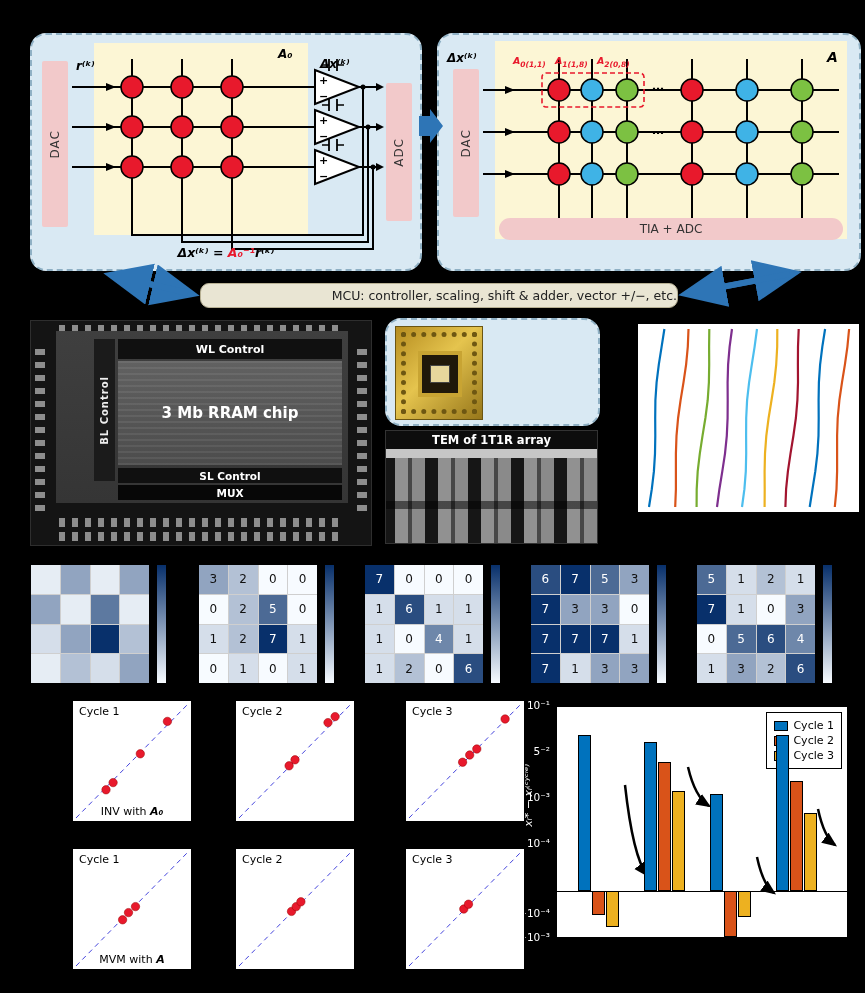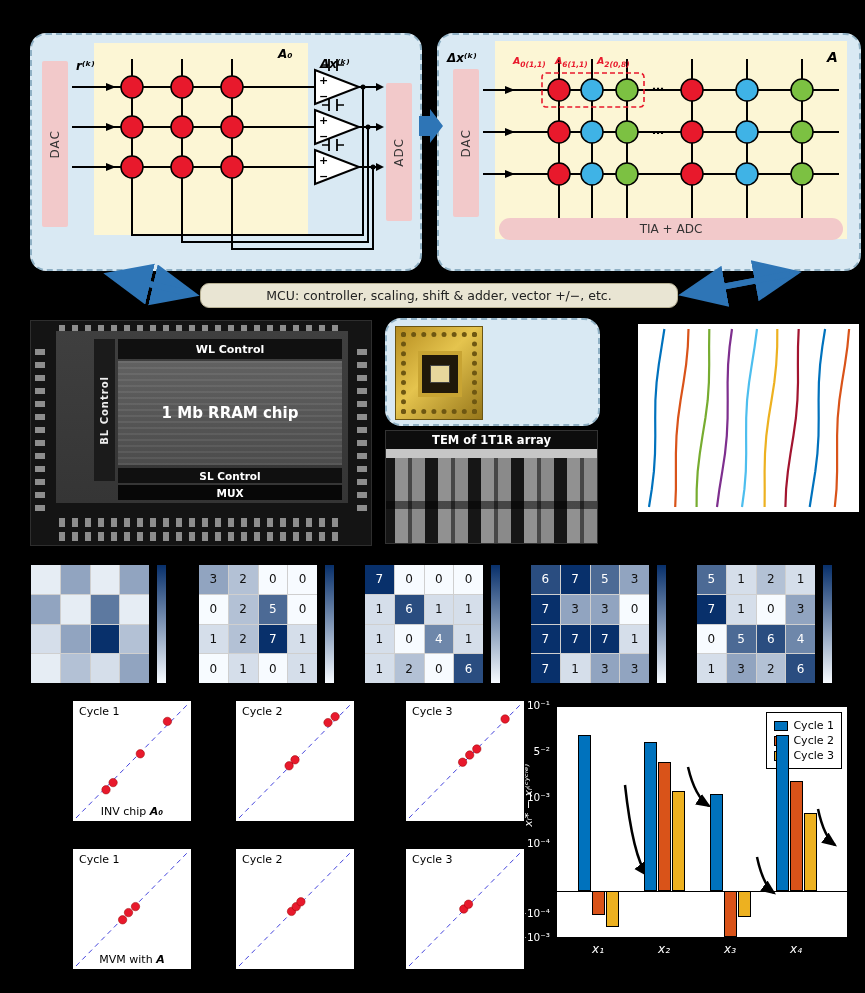--- a/index.html
+++ b/index.html
@@ -8,21 +8,21 @@
   .panel{position:absolute;background:#d9e9f3;border:2px dashed #8fb0c4;border-radius:16px}
   .lbl{position:absolute;font-size:12px;white-space:nowrap;color:#000}
   .m{font-style:italic;font-weight:bold}
   .red{color:#e8192c}
   .small{font-size:9.5px}
   .vbox{position:absolute;width:26px;background:#f2c9ca;display:flex;align-items:center;justify-content:center;border-radius:2px}
   .vbox span{writing-mode:vertical-rl;transform:rotate(180deg);font-size:12px;letter-spacing:1px;color:#333}
   .eq{position:absolute;font-size:12.5px;color:#000;text-align:center;left:0;right:0;white-space:nowrap}
   svg{position:absolute;left:0;top:0}
   
-  #mcu{position:absolute;left:200px;top:283px;width:478px;height:25px;background:#e9e5d3;border:1px solid #b7b093;border-radius:9px;display:flex;align-items:center;justify-content:center;font-size:12.5px;color:#222}
+  #mcu{position:absolute;left:200px;top:283px;width:478px;height:25px;background:#e9e5d3;border:1px solid #b7b093;border-radius:9px;display:flex;align-items:center;justify-content:flex-end;font-size:12.5px;color:#222}
   #overlay{position:absolute;left:0;top:0;pointer-events:none;z-index:6}
   
   #chip{position:absolute;left:30px;top:320px;width:342px;height:226px;background:#141414;border:1px solid #2e2e2e}
   .pads{position:absolute;background:repeating-linear-gradient(90deg,#8d8d8d 0 6px,rgba(0,0,0,0) 6px 13px)}
   .padsv{position:absolute;background:repeating-linear-gradient(0deg,#8d8d8d 0 6px,rgba(0,0,0,0) 6px 13px)}
   #die{position:absolute;left:25px;top:10px;width:292px;height:172px;background:linear-gradient(180deg,#3f3f3f,#353535)}
   .bar-dark{position:absolute;left:62px;right:6px;background:#101010;color:#fff;display:flex;align-items:center;justify-content:center;font-weight:bold}
   #blctl{position:absolute;left:38px;top:8px;width:21px;height:142px;background:#1b1b1b;display:flex;align-items:center;justify-content:center}
   #blctl span{writing-mode:vertical-rl;transform:rotate(180deg);color:#eee;font-size:10px;font-weight:bold;letter-spacing:1px}
   #core{position:absolute;left:62px;top:30px;right:6px;height:104px;background:linear-gradient(180deg,#616161,#4c4c4c);background-image:repeating-linear-gradient(180deg,rgba(255,255,255,.07) 0 2px,rgba(0,0,0,0) 2px 6px),linear-gradient(180deg,#616161,#4c4c4c);color:#fff;display:flex;align-items:center;justify-content:center;font-size:15px;font-weight:bold}
@@ -121,20 +121,23 @@
       </svg>
     <div class="vbox" style="left:10px;top:26px;height:166px">
       <span>DAC</span>
       </div>
     <div class="vbox" style="left:354px;top:48px;height:138px">
       <span>ADC</span>
       </div>
     <div class="lbl m" style="left:44px;top:24px">r⁽ᵏ⁾</div>
     <div class="lbl m" style="left:246px;top:12px">A₀</div>
     <div class="lbl m" style="left:288px;top:22px">Δx⁽ᵏ⁾</div>
+    <div class="eq m" style="top:210px">
+      <span>Δx⁽ᵏ⁾ = </span><span class="red">A₀⁻¹</span><span>r⁽ᵏ⁾</span>
+    </div>
   </div>
 
   <div class="panel" id="panel-b" style="left:437px;top:33px;width:424px;height:238px">
     <svg id="svg-b" width="424" height="238">
         <rect x="56" y="6" width="352" height="198" fill="#fcf6d5"></rect>
         <line x1="44" y1="55" x2="400" y2="55" stroke="#000" stroke-width="2"></line>
         <path d="M66 51 L76 55 L66 59 Z" fill="#000"></path>
         <line x1="44" y1="97" x2="400" y2="97" stroke="#000" stroke-width="2"></line>
         <path d="M66 93 L76 97 L66 101 Z" fill="#000"></path>
         <line x1="44" y1="139" x2="400" y2="139" stroke="#000" stroke-width="2"></line>
@@ -166,21 +169,21 @@
         <rect x="103" y="38" width="102" height="34" fill="none" stroke="#e8192c" stroke-width="1.6" stroke-dasharray="5,3" rx="4"></rect>
       </svg>
     <div class="vbox" style="left:14px;top:34px;height:148px">
       <span>DAC</span>
       </div>
     <div class="lbl m" style="left:8px;top:16px">Δx⁽ᵏ⁾</div>
     <div class="lbl m" style="left:388px;top:14px;font-size:14px">A</div>
     <div class="lbl m red small" style="left:74px;top:20px">
       <span>A</span><sub style="font-size:7.5px">0(1,1)</sub></div>
     <div class="lbl m red small" style="left:116px;top:20px">
-      <span>A</span><sub style="font-size:7.5px">6(1,1)</sub></div>
+      <span>A</span><sub style="font-size:7.5px">1(1,8)</sub></div>
     <div class="lbl m red small" style="left:158px;top:20px">
       <span>A</span><sub style="font-size:7.5px">2(0,8)</sub></div>
     <div class="lbl" style="left:213px;top:44px;font-weight:bold">…</div>
     <div class="lbl" style="left:213px;top:88px;font-weight:bold">…</div>
     <div style="position:absolute;left:60px;top:183px;width:344px;height:22px;background:#f2c9ca;display:flex;align-items:center;justify-content:center;font-size:12px;color:#333;border-radius:11px">TIA + ADC</div>
   </div>
 
   <div id="mcu">
     <span>MCU: controller, scaling, shift &amp; adder, vector +/−, etc.</span>
   </div>
@@ -203,21 +206,21 @@
     <div class="pads" style="top:4px;left:28px;right:28px;height:10px"></div>
     <div class="pads" style="bottom:18px;left:28px;right:28px;height:9px"></div>
     <div class="pads" style="bottom:4px;left:28px;right:28px;height:9px"></div>
     <div class="padsv" style="left:4px;top:24px;bottom:34px;width:10px"></div>
     <div class="padsv" style="right:4px;top:24px;bottom:34px;width:10px"></div>
     <div id="die">
       <div class="bar-dark" style="top:8px;height:20px;font-size:11px">WL Control</div>
       <div id="blctl">
           <span>BL Control</span>
         </div>
-      <div id="core">1 Mb RRAM chip</div>
+      <div id="core">3 Mb RRAM chip</div>
       <div class="bar-dark" style="top:137px;height:15px;font-size:10.5px">SL Control</div>
       <div class="bar-dark" style="top:154px;height:15px;font-size:10.5px;background:#070707">MUX</div>
     </div>
   </div>
 
   <div class="panel" id="rram8">
     <div id="goldchip">
       <div id="goldcav"></div>
       <div id="golddie"></div>
     </div>
@@ -383,38 +386,32 @@
         <div class="bar" style="left: 219px; top: 27.7px; width: 13px; height: 156.3px; background: rgb(0, 114, 189);"></div>
         <div class="bar" style="left: 35px; top: 184px; width: 13px; height: 24px; background: rgb(217, 83, 25);"></div>
         <div class="bar" style="left: 101px; top: 54.6px; width: 13px; height: 129.4px; background: rgb(217, 83, 25);"></div>
         <div class="bar" style="left: 167px; top: 184px; width: 13px; height: 45.7px; background: rgb(217, 83, 25);"></div>
         <div class="bar" style="left: 233px; top: 73.7px; width: 13px; height: 110.3px; background: rgb(217, 83, 25);"></div>
         <div class="bar" style="left: 49px; top: 184px; width: 13px; height: 35.5px; background: rgb(237, 177, 32);"></div>
         <div class="bar" style="left: 115px; top: 83.9px; width: 13px; height: 100.1px; background: rgb(237, 177, 32);"></div>
         <div class="bar" style="left: 181px; top: 184px; width: 13px; height: 25.9px; background: rgb(237, 177, 32);"></div>
         <div class="bar" style="left: 247px; top: 105.8px; width: 13px; height: 78.2px; background: rgb(237, 177, 32);"></div>
       </div>
-    <div id="bar-xticks">
-      <span class="xtick" style="left:27px">x₁</span>
-      <span class="xtick" style="left:93px">x₂</span>
-      <span class="xtick" style="left:159px">x₃</span>
-      <span class="xtick" style="left:225px">x₄</span>
-    </div>
   </div>
 
 <div class="sc" style="left: 72px; top: 700px;">
       <svg width="118" height="120">
         <line x1="3" y1="117" x2="115" y2="3" stroke="#4444dd" stroke-width="1" stroke-dasharray="5,4"></line>
         <circle cx="33.0" cy="88.8" r="4.2" fill="#e8192c" stroke="#990000" stroke-width="0.5"></circle>
         <circle cx="40.1" cy="81.6" r="4.2" fill="#e8192c" stroke="#990000" stroke-width="0.5"></circle>
         <circle cx="67.3" cy="52.8" r="4.2" fill="#e8192c" stroke="#990000" stroke-width="0.5"></circle>
         <circle cx="94.4" cy="20.4" r="4.2" fill="#e8192c" stroke="#990000" stroke-width="0.5"></circle>
       </svg>
       <div class="sclab">Cycle 1</div>
-      <div class="sccap"><span>INV chip </span><span class="m">A₀</span></div>
+      <div class="sccap"><span>INV with </span><span class="m">A₀</span></div>
     </div>
     <div class="sc" style="left: 235px; top: 700px;">
       <svg width="118" height="120">
         <line x1="3" y1="117" x2="115" y2="3" stroke="#4444dd" stroke-width="1" stroke-dasharray="5,4"></line>
         <circle cx="53.1" cy="64.8" r="4.2" fill="#e8192c" stroke="#990000" stroke-width="0.5"></circle>
         <circle cx="59.0" cy="58.8" r="4.2" fill="#e8192c" stroke="#990000" stroke-width="0.5"></circle>
         <circle cx="92.0" cy="21.6" r="4.2" fill="#e8192c" stroke="#990000" stroke-width="0.5"></circle>
         <circle cx="99.1" cy="15.6" r="4.2" fill="#e8192c" stroke="#990000" stroke-width="0.5"></circle>
       </svg>
       <div class="sclab">Cycle 2</div>

